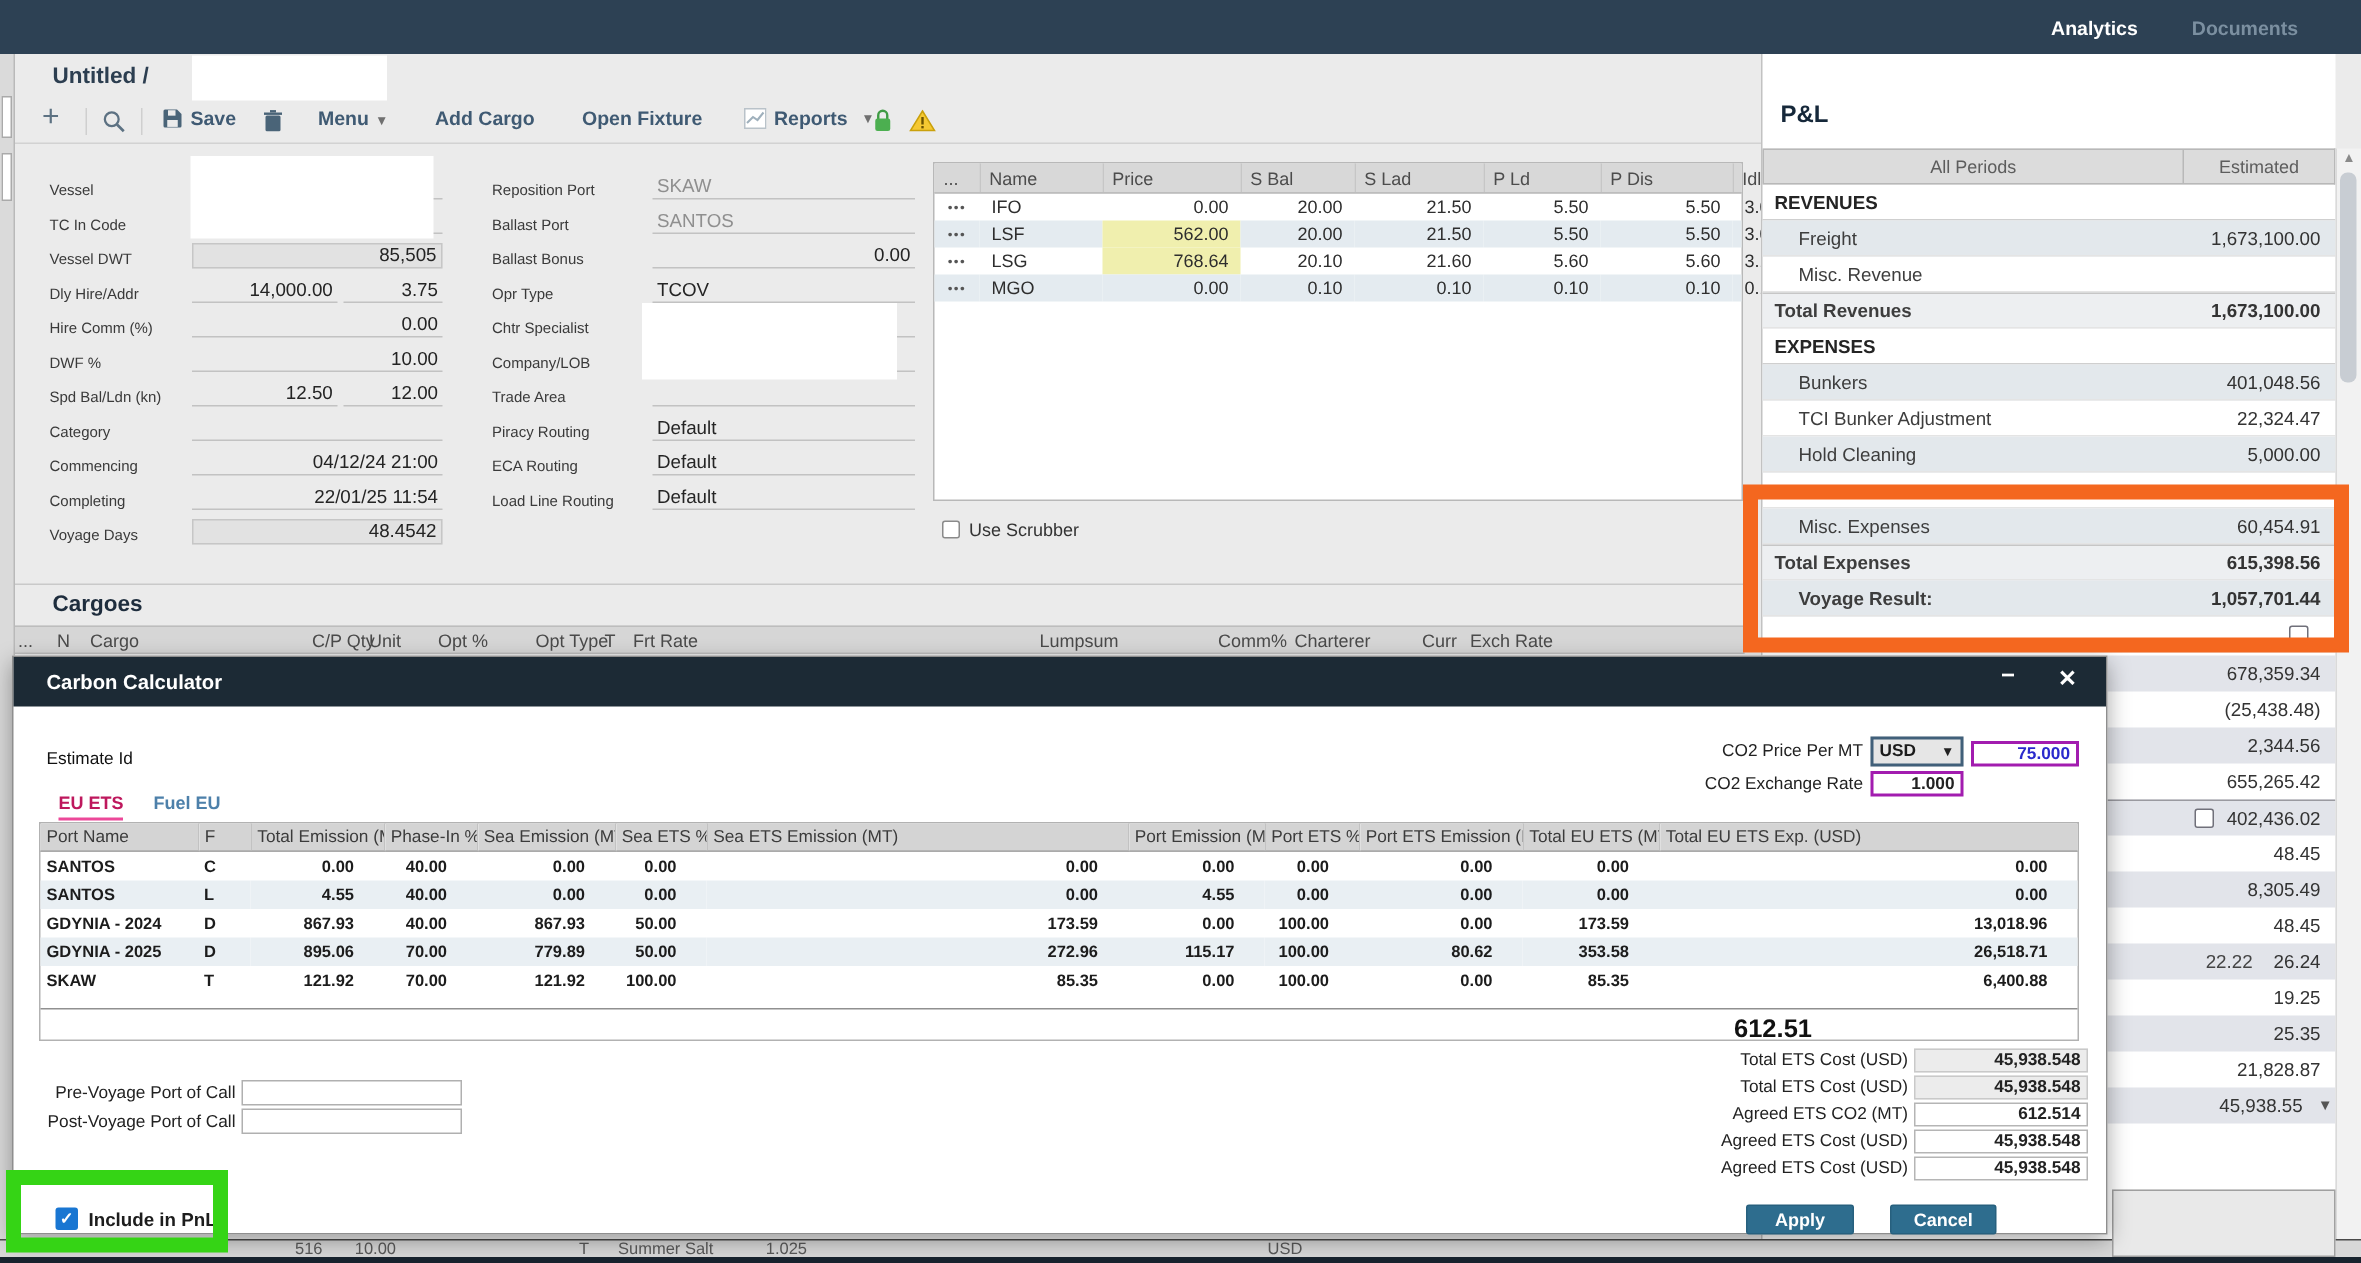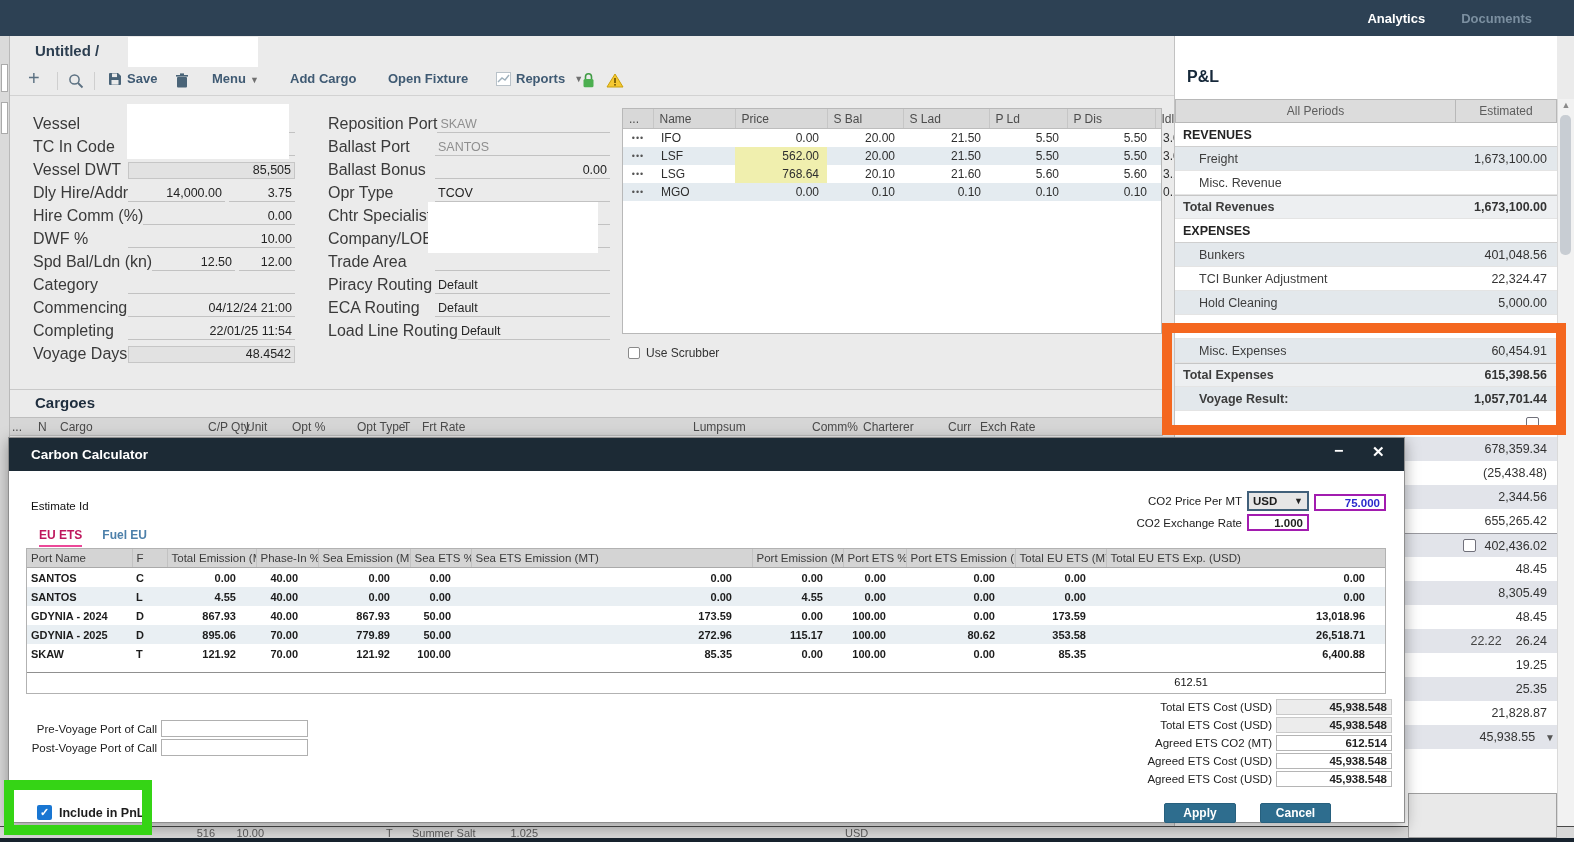--- a/index.html
+++ b/index.html
@@ -42,21 +42,21 @@
   .tb-openfixture{left:378px}
   .tb-reports{left:486px;display:flex;align-items:center;gap:5px}
   .tb-lock{left:572px;top:6px}
   .tb-warn{left:596px;top:7px}
 
   
   .form{position:absolute;top:110px}
   .form-left{left:33px;width:262px}
   .form-middle{left:328px;width:282px}
   .f-row{display:flex;align-items:flex-end;height:23px}
-  .f-label{font-size:16px;color:#3a3a3a;white-space:nowrap}
+  .f-label{font-size:10px;color:#3a3a3a;white-space:nowrap}
   .form-left .f-label{flex:0 0 95px}
   .form-middle .f-label{flex:0 0 107px}
   .f-wrap{flex:1;display:flex;gap:4px}
   .f-field{flex:1;border-bottom:1px solid #c2c2c2;font-size:12.5px;color:#242424;
            min-height:17px;display:flex;align-items:flex-end;padding:0 3px 1px;box-sizing:border-box}
   .f-field.num{justify-content:flex-end}
   .f-field.muted{justify-content:flex-start;color:#8f8f8f}
   .f-field.ro{background:#e2e2e2;border:1px solid #c6c6c6}
   .f-field.s1{flex:0 0 58%}
   .f-field.s2{flex:1}
@@ -155,21 +155,21 @@
   .cc-tablebox th{background:#d4d4d4;font-size:11.5px;font-weight:normal;color:#3b3b3b;text-align:left;
                   padding:2px 2px 2px 4px;border-bottom:1px solid #aaa;border-left:1px solid #c2c2c2;height:14px;
                   white-space:nowrap;overflow:hidden}
   .cc-tablebox th:first-child{border-left:none}
   .cc-tablebox td{font-size:11px;font-weight:600;color:#1c1c1c;height:15px;padding:2px;white-space:nowrap}
   .cc-tablebox td.num{text-align:right;padding-right:20px}
   .cc-tablebox td.txt{padding-left:4px}
   .cc-tablebox tr.alt td{background:#e9eff3}
   .cc-gap{height:9px}
   .cc-totals{position:relative;height:20px;border-top:1px solid #909090}
-  .cc-totals span{position:absolute;right:177px;top:3px;font-size:11px;font-weight:normal;color:#111}
+  .cc-totals span{position:absolute;right:177px;top:3px;font-size:17px;font-weight:bold;color:#111}
   .cost-label{position:absolute;right:132px;font-size:11.5px;color:#222;text-align:right;white-space:nowrap}
   .cost-input{position:absolute;right:12px;width:116px;height:16px;border:1px solid #b5b5b5;background:#fff;
               box-sizing:border-box;font-size:11.5px;font-weight:600;color:#222;text-align:right;padding:1px 4px}
   .cost-input.ro{background:#ececec;border-color:#c9c9c9}
   .pv-label{position:absolute;left:0;width:148px;text-align:right;font-size:11.5px;color:#222;white-space:nowrap}
   .pv-input{position:absolute;left:152px;width:147px;height:17px;border:1px solid #b0b0b0;background:#fff;box-sizing:border-box}
   .inc-check{position:absolute;left:28px;top:367px;width:15px;height:15px;background:#1976d2;border-radius:2px;
              color:#fff;font-size:11px;font-weight:bold;display:flex;align-items:center;justify-content:center;cursor:pointer}
   .inc-label{position:absolute;left:50px;top:368px;font-size:12.5px;font-weight:600;color:#1d1d1d}
   .btn{position:absolute;top:365px;height:20px;background:#2e6d8e;border:1px solid #27607e;border-radius:2px;

